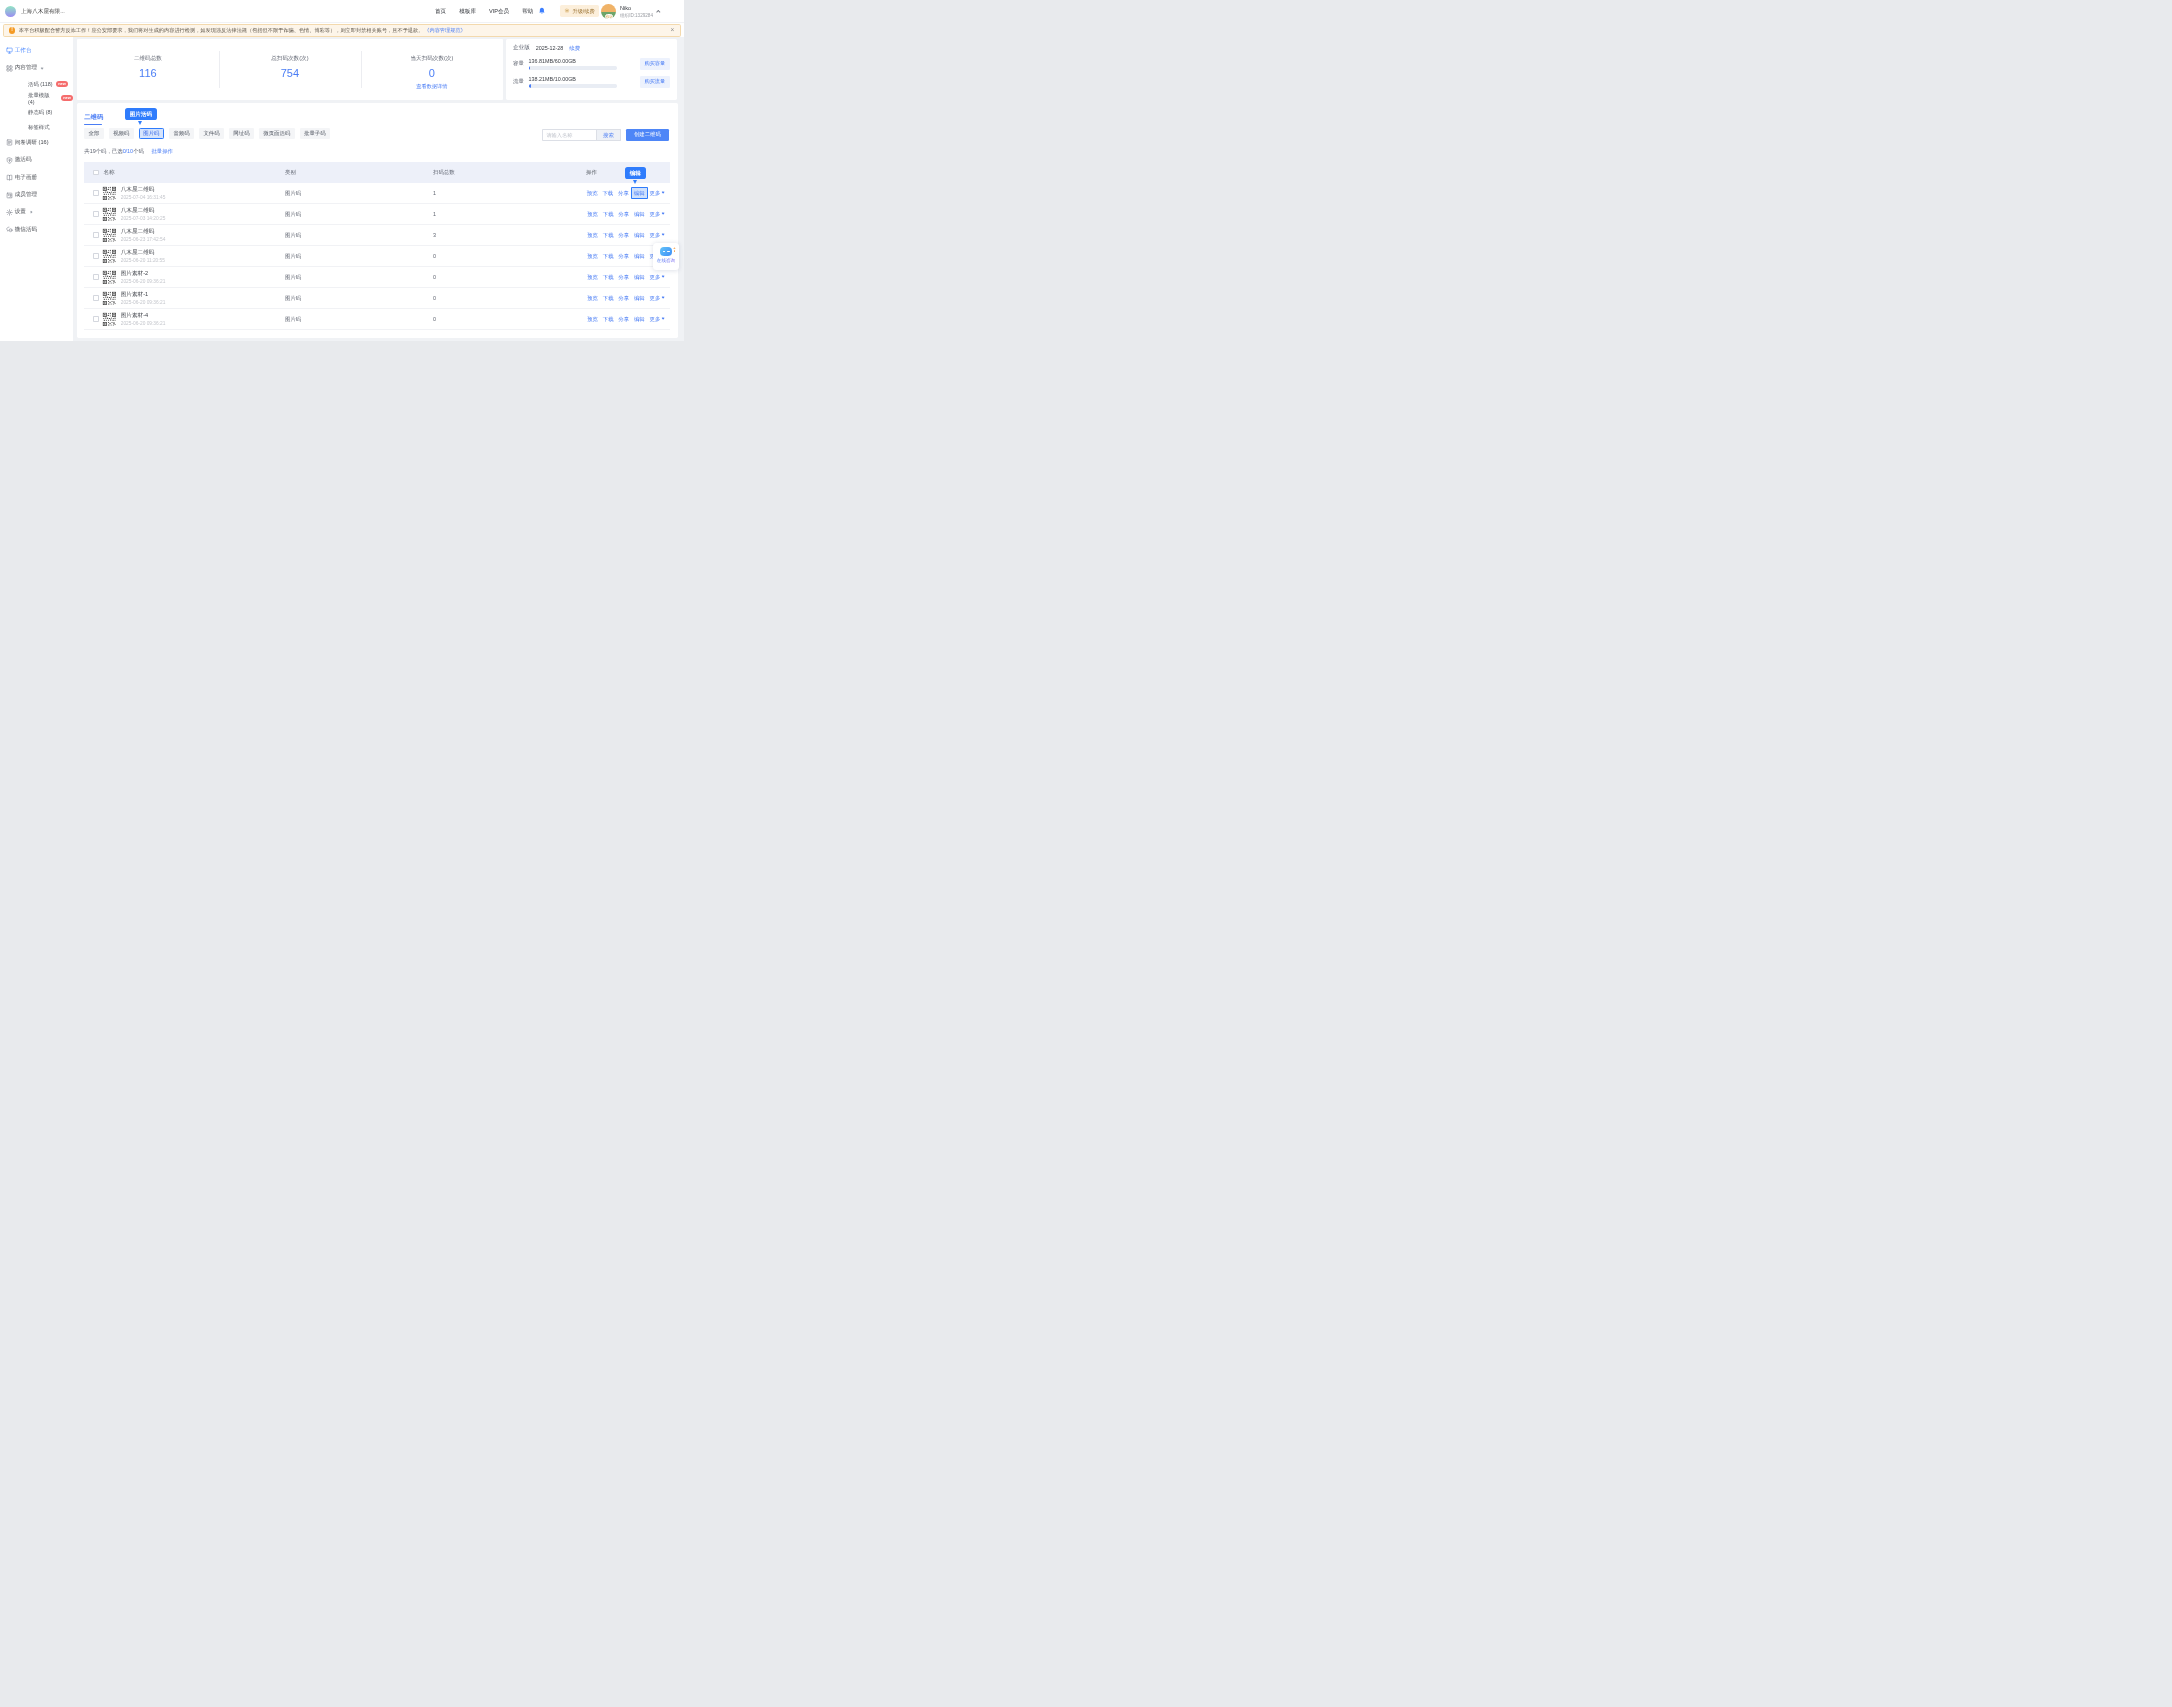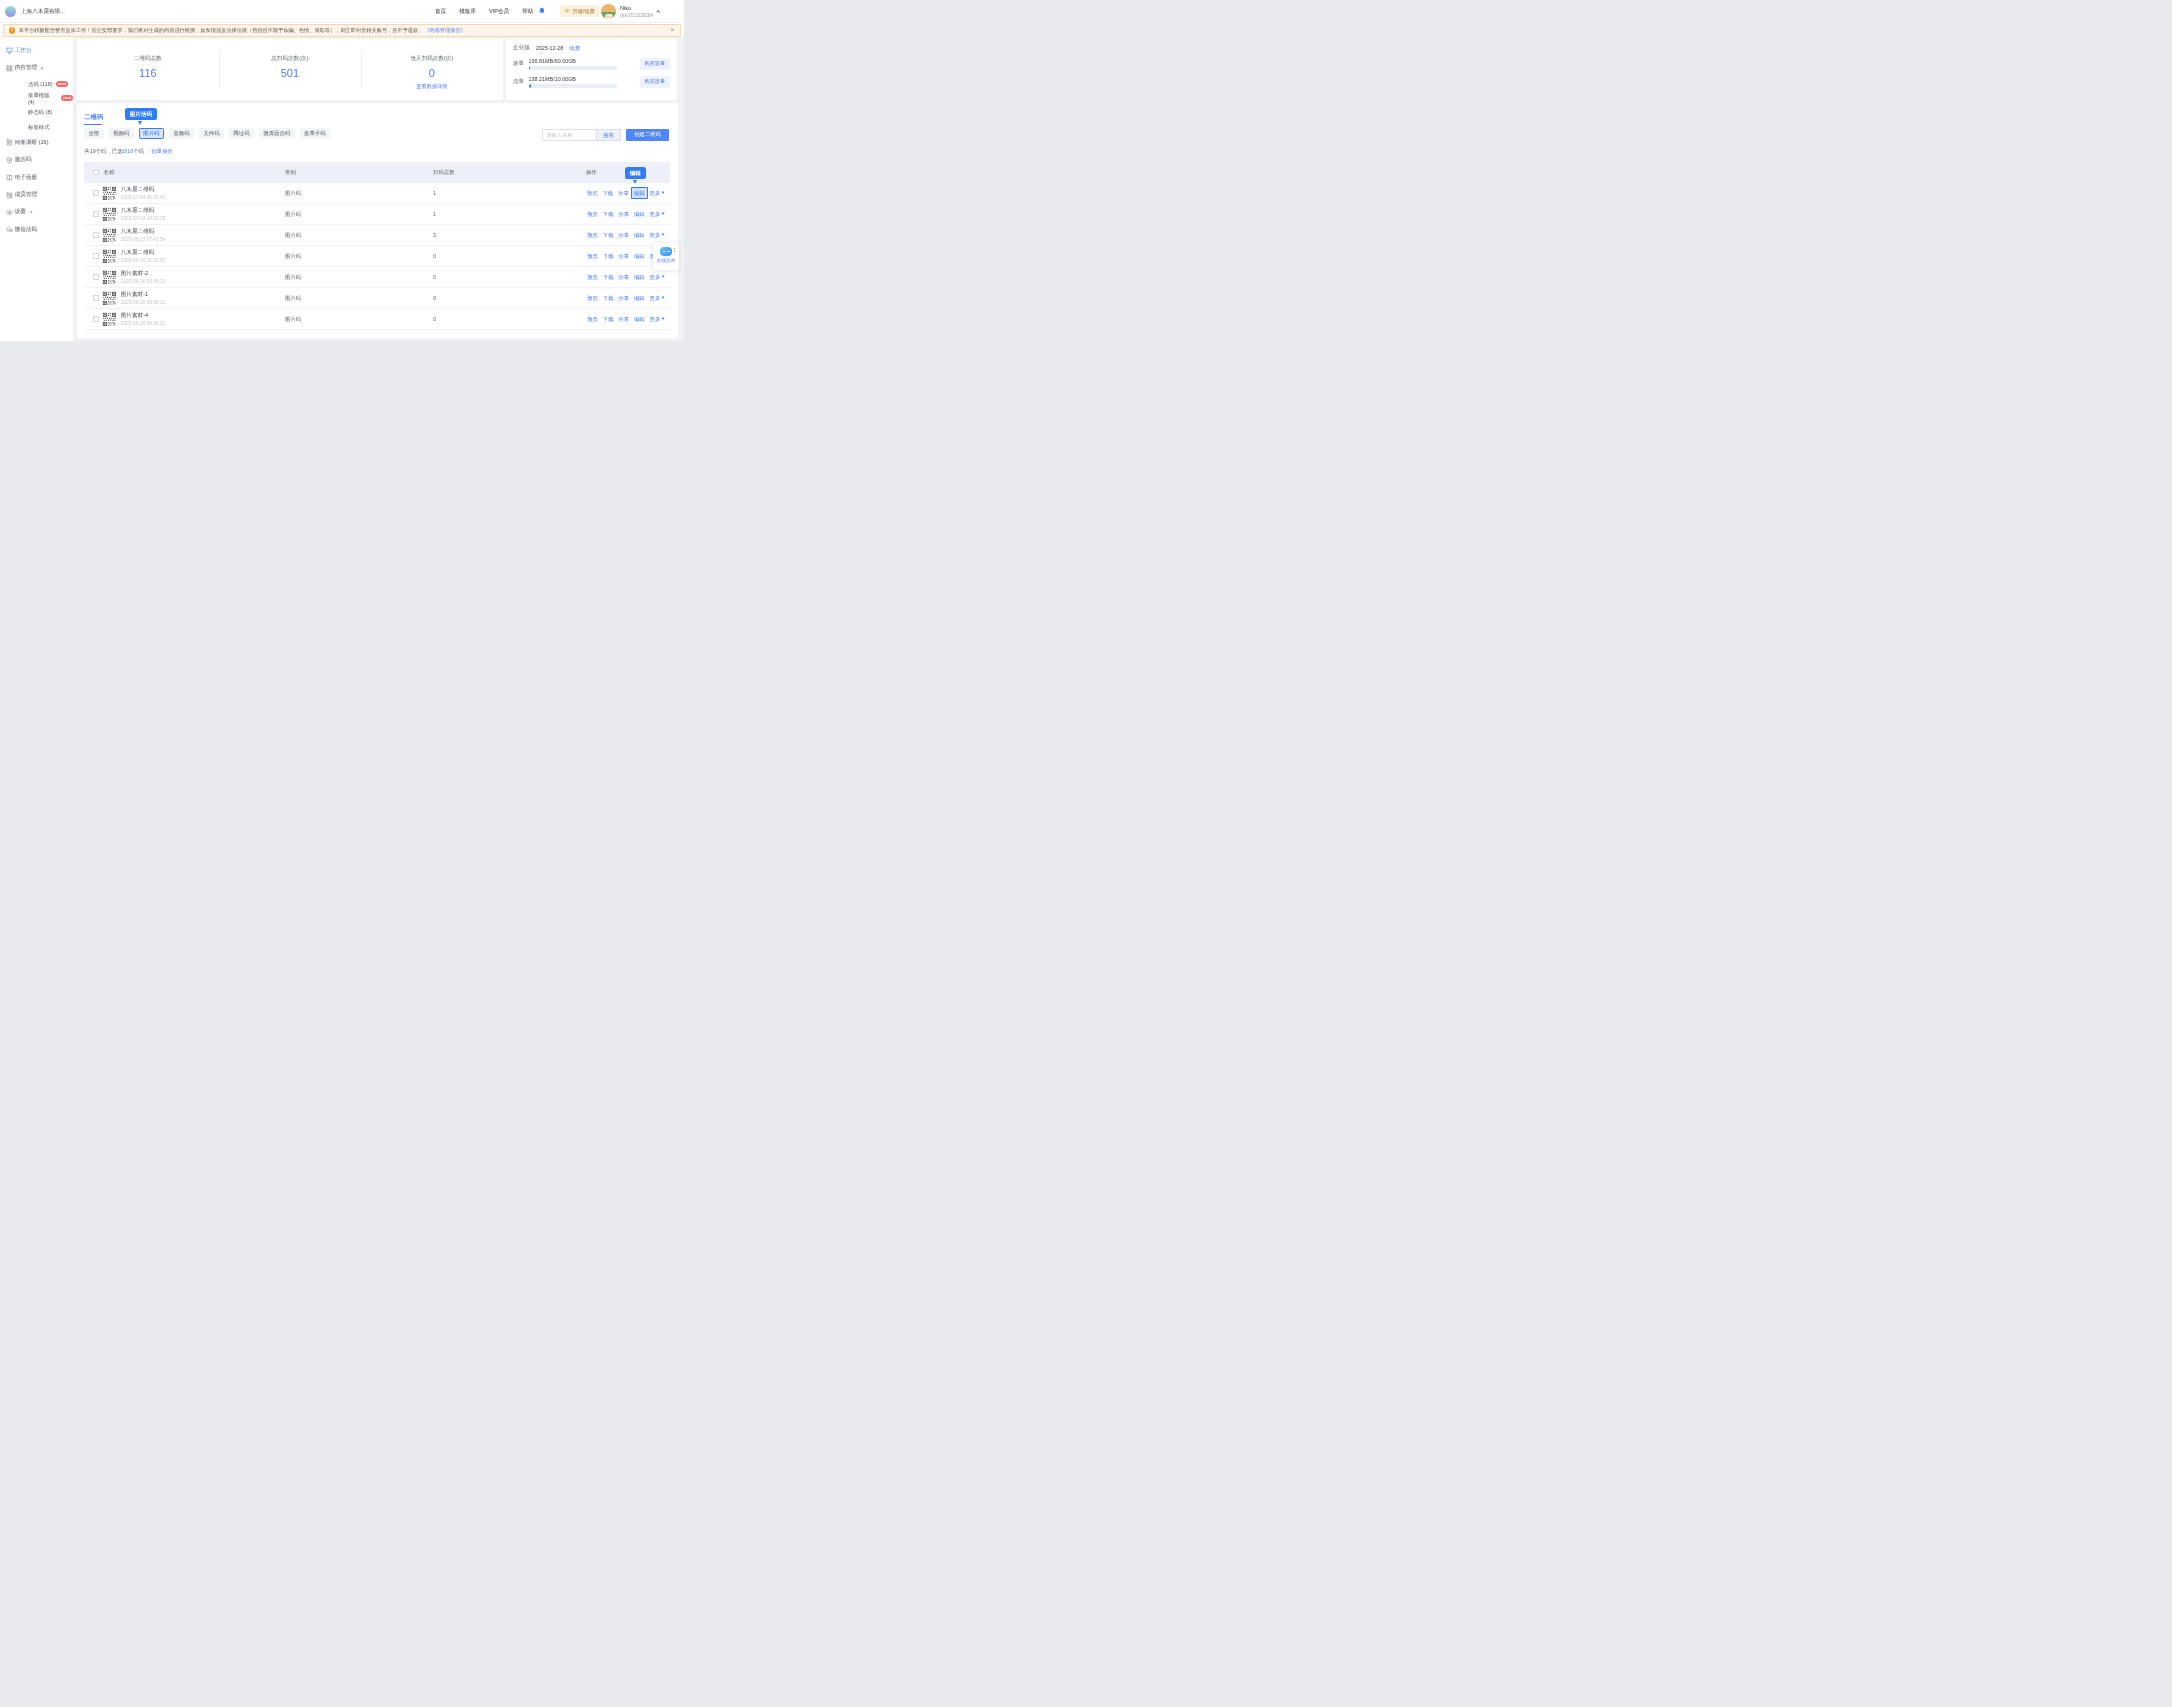--- a/index.html
+++ b/index.html
@@ -273,21 +273,21 @@
 
   <div class="main">
 
     <div class="stats" id="stats">
         <div class="statcol">
           <div class="slabel">二维码总数</div>
           <div class="svalue">116</div>
         </div>
         <div class="statcol">
           <div class="slabel">总扫码次数(次)</div>
-          <div class="svalue">501</div>
+          <div class="svalue">754</div>
         </div>
         <div class="statcol">
           <div class="slabel">当天扫码次数(次)</div>
           <div class="svalue">0</div>
           <div class="sdetail">查看数据详情</div>
         </div>
       </div>
 
     <div class="plan">
       <div class="prow1">

